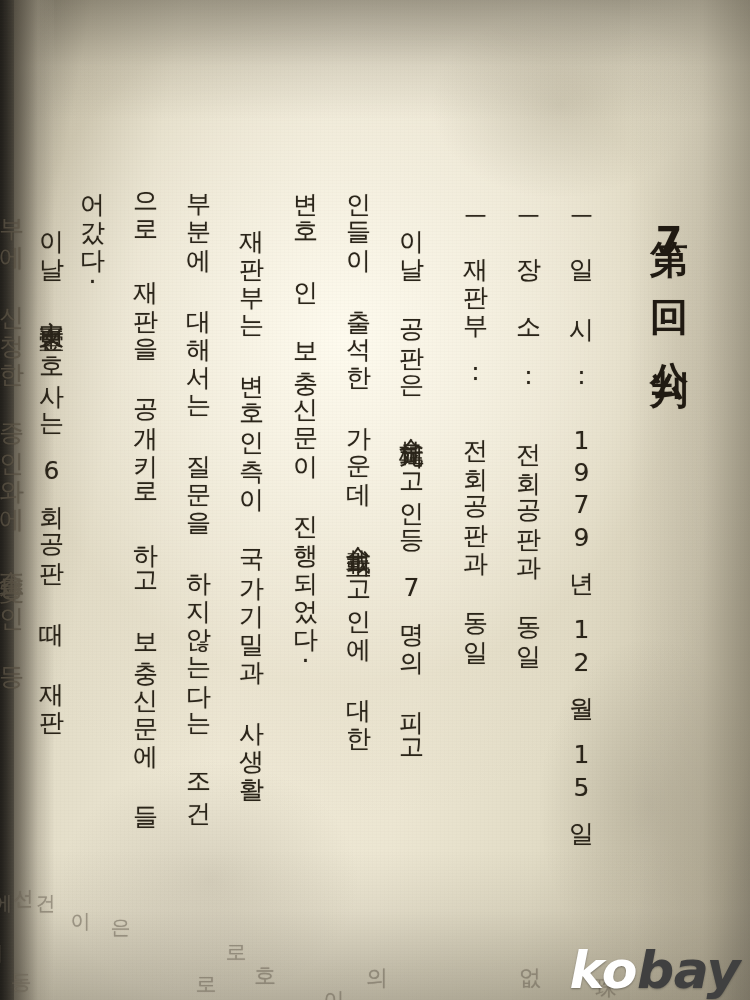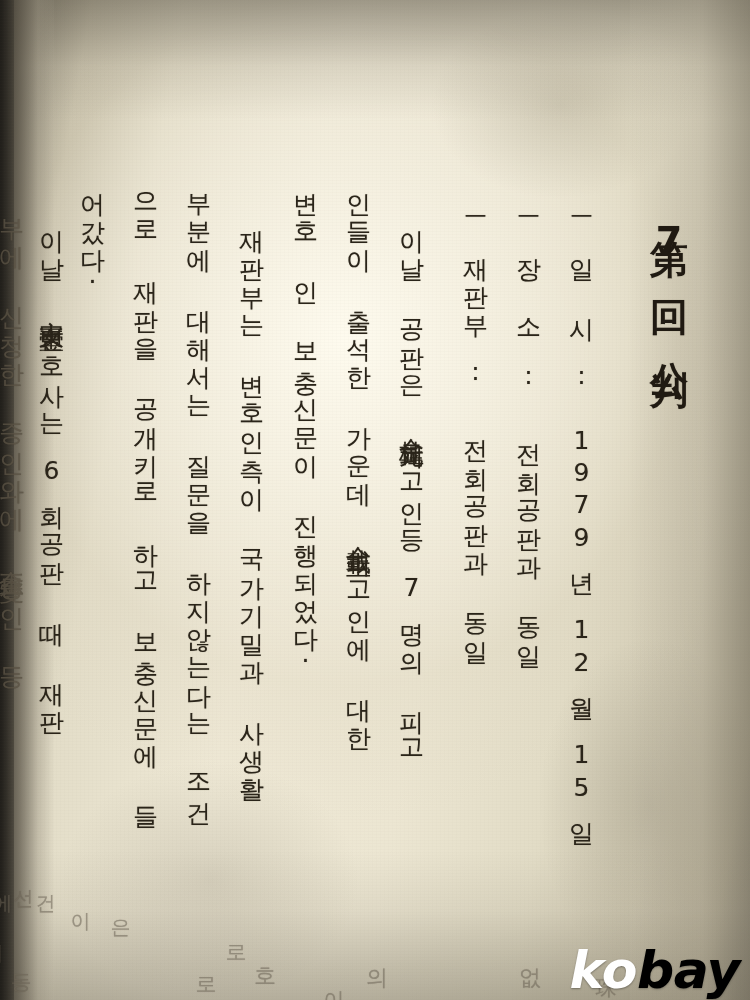--- a/index.html
+++ b/index.html
@@ -115,21 +115,21 @@
     right: 10px;
     bottom: 4px;
     font-family: "DejaVu Sans", sans-serif;
     font-size: 52px;
     font-weight: 700;
     font-style: italic;
     letter-spacing: -0.01em;
     line-height: 1;
   }
   .wm-ko { color: #ffffff; text-shadow: 0 1px 2px rgba(0,0,0,0.35); margin-left: 24px; }
-  .wm-bay { color: #000000; text-shadow: 0 1px 2px rgba(0,0,0,0.25); }
+  .wm-bay { color: #404040; text-shadow: 0 1px 2px rgba(0,0,0,0.25); }
 </style>
 </head>
 <body>
 
 <div id="page">
 
   <div class="paper"></div>
   <div class="blotch-a"></div>
   <div class="blotch-b"></div>
   <div class="blotch-c"></div>

